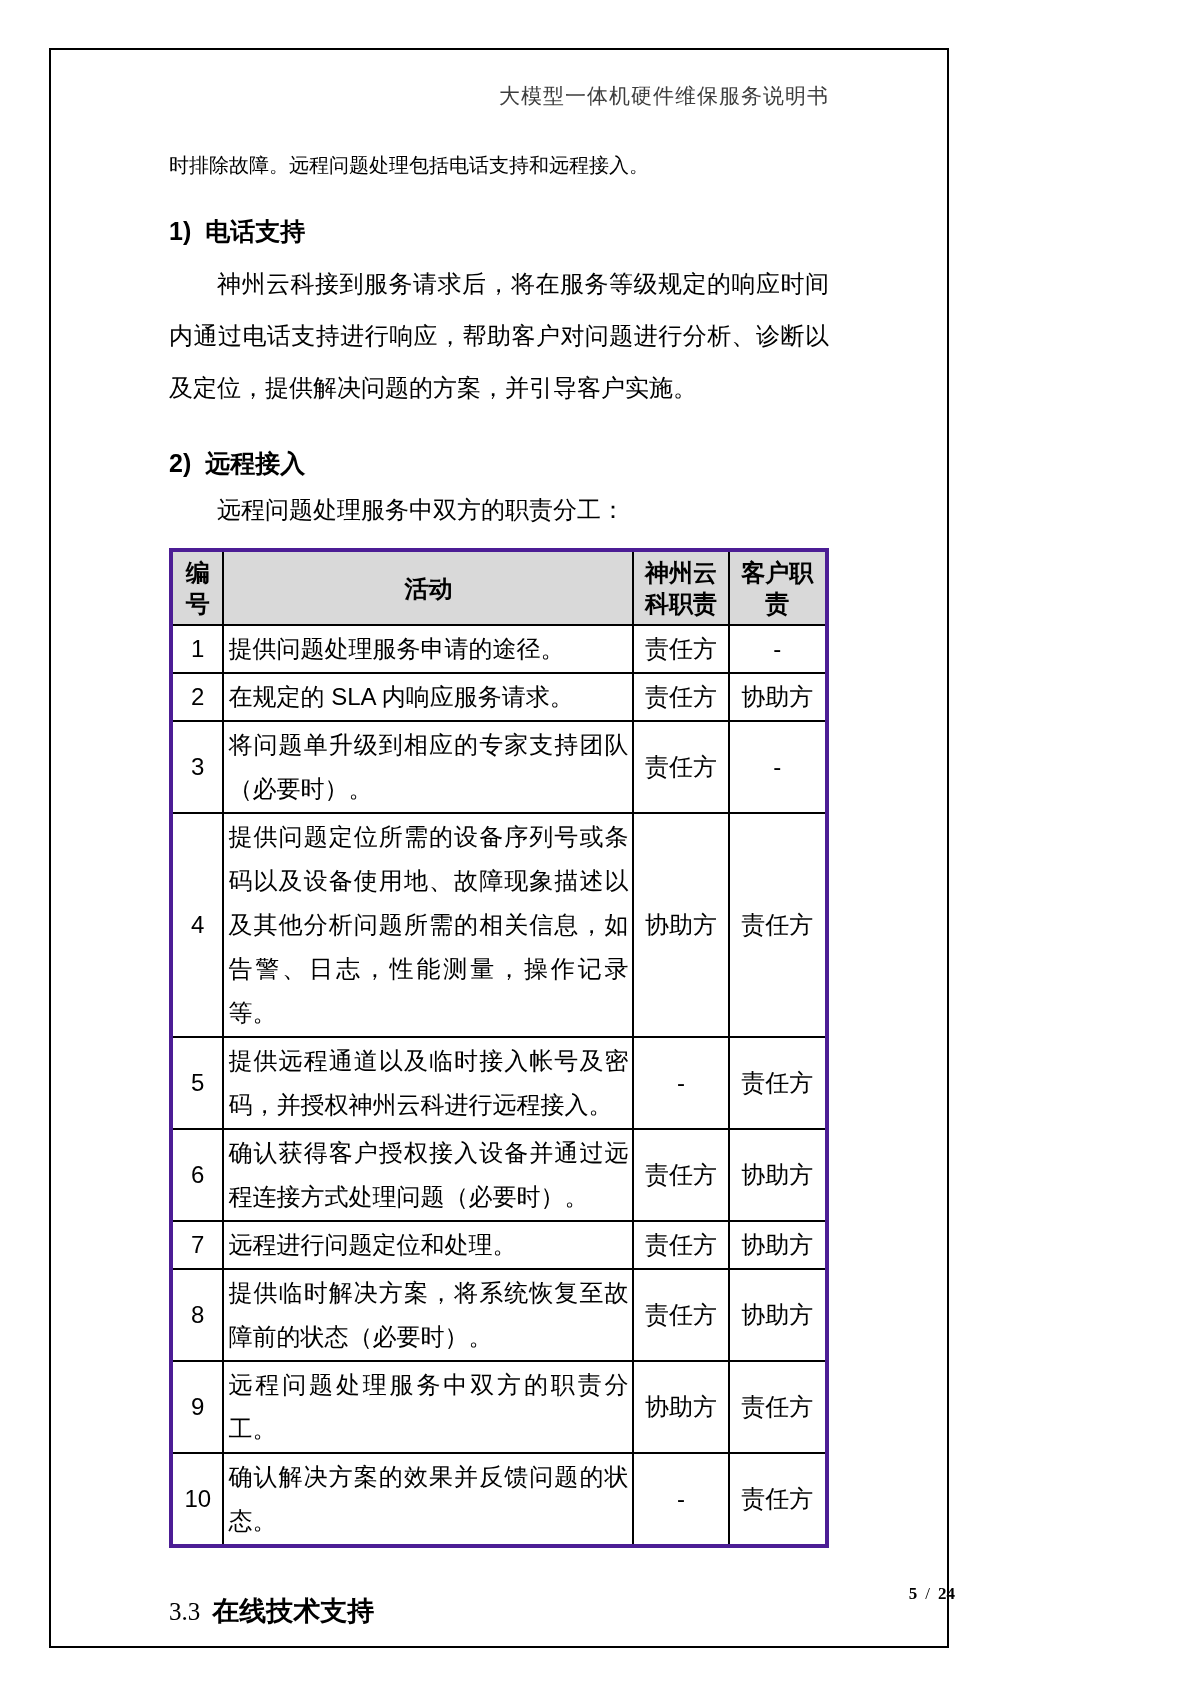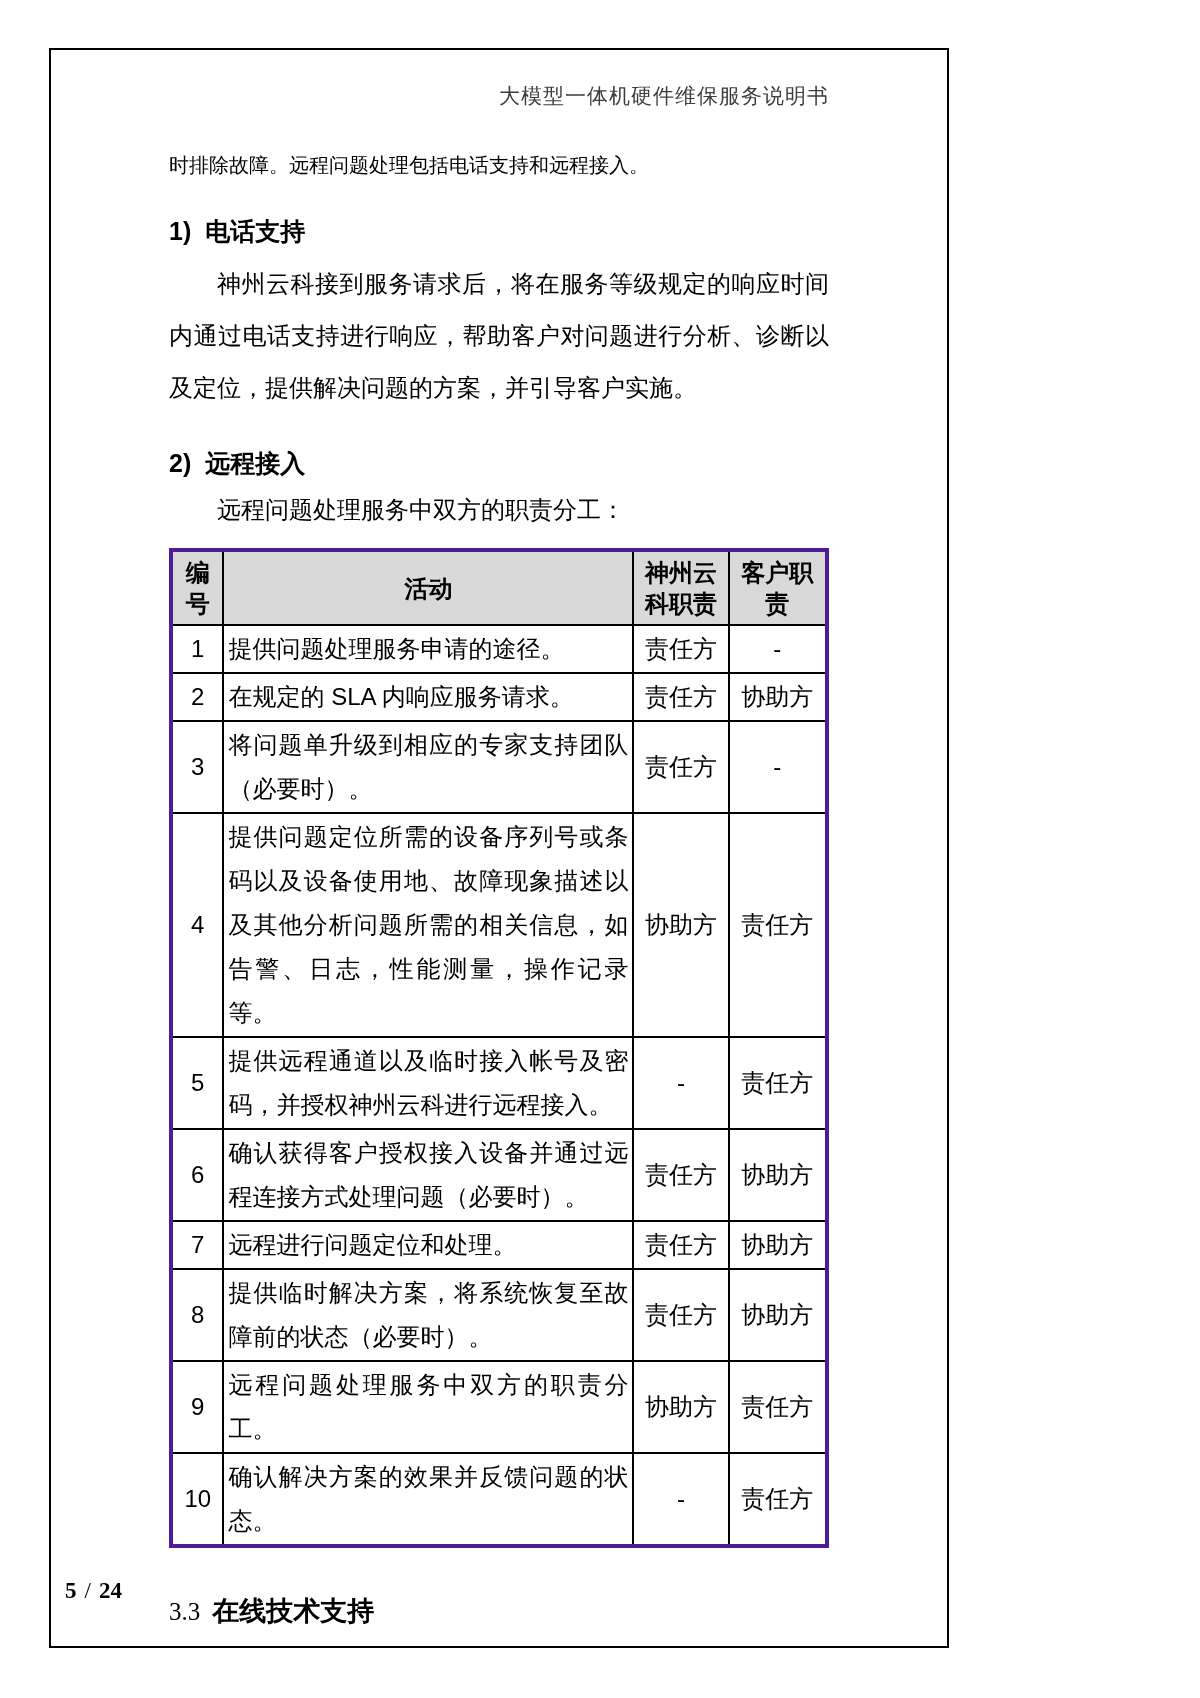--- a/index.html
+++ b/index.html
@@ -84,25 +84,25 @@
     font-family:"Liberation Serif","DejaVu Serif",serif;
     font-size:25px;
   }
   .h-33 .sec-ttl{
     font-size:27px;
     font-weight:bold;
     margin-left:12px;
   }
   .footer{
     position:absolute;
-    left:14px;bottom:42px;
+    left:8px;bottom:42px;
     width:100%;
-    text-align:left;
+    text-align:right;
     font-family:"Liberation Serif","DejaVu Serif",serif;
-    font-size:23px;
+    font-size:17px;
   }
   .footer .b{font-weight:bold;}
   .footer .sep{margin:0 8px;font-weight:normal;}
 </style>
 </head>
 <body>
 
 <div class="page-border">
   <div class="content">
 

